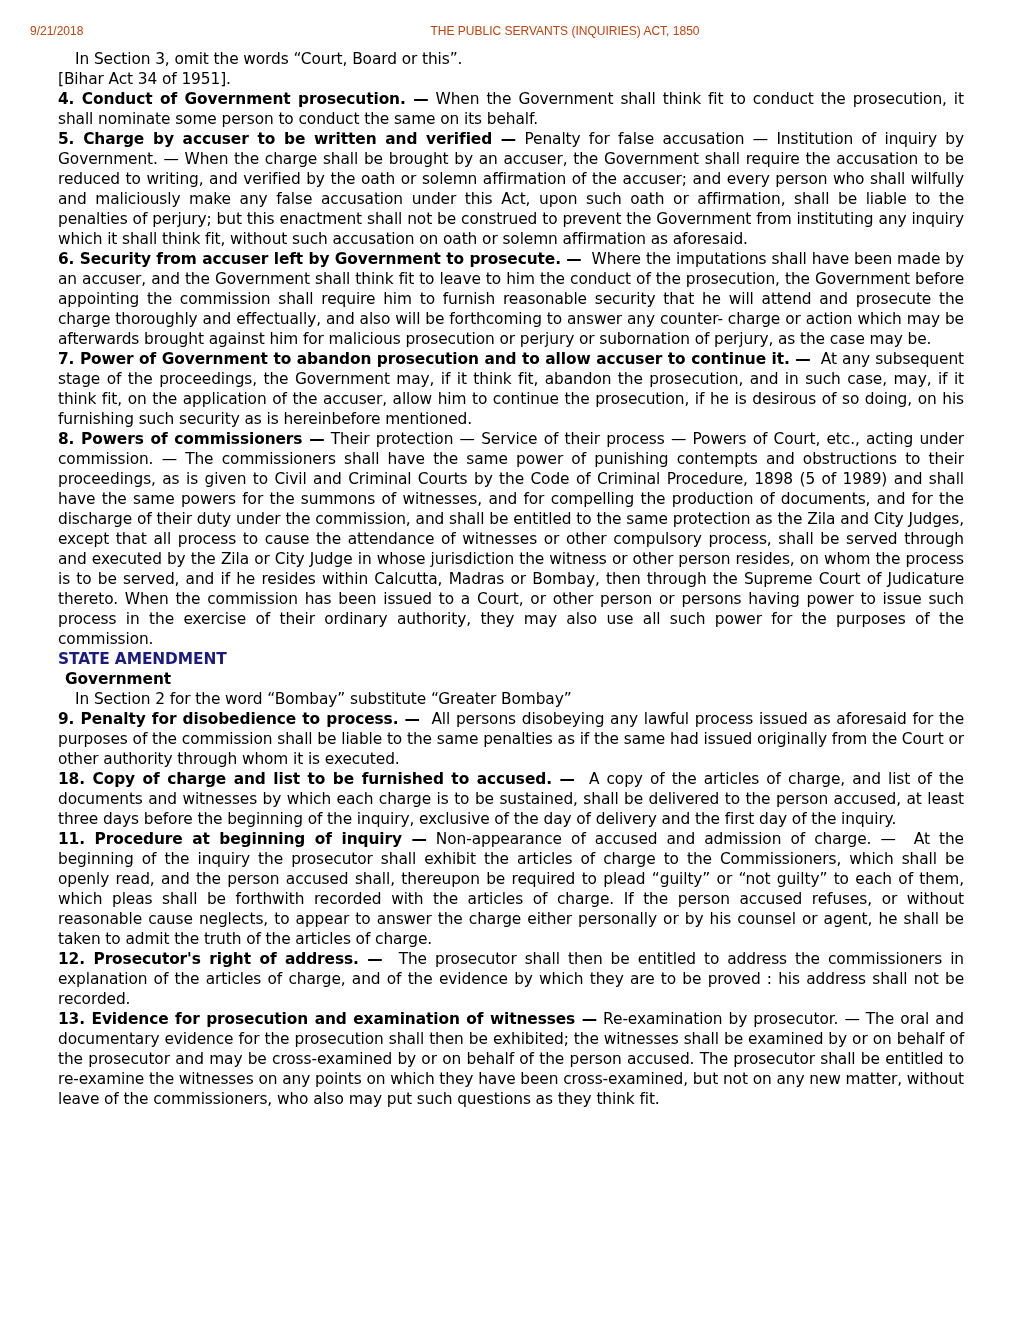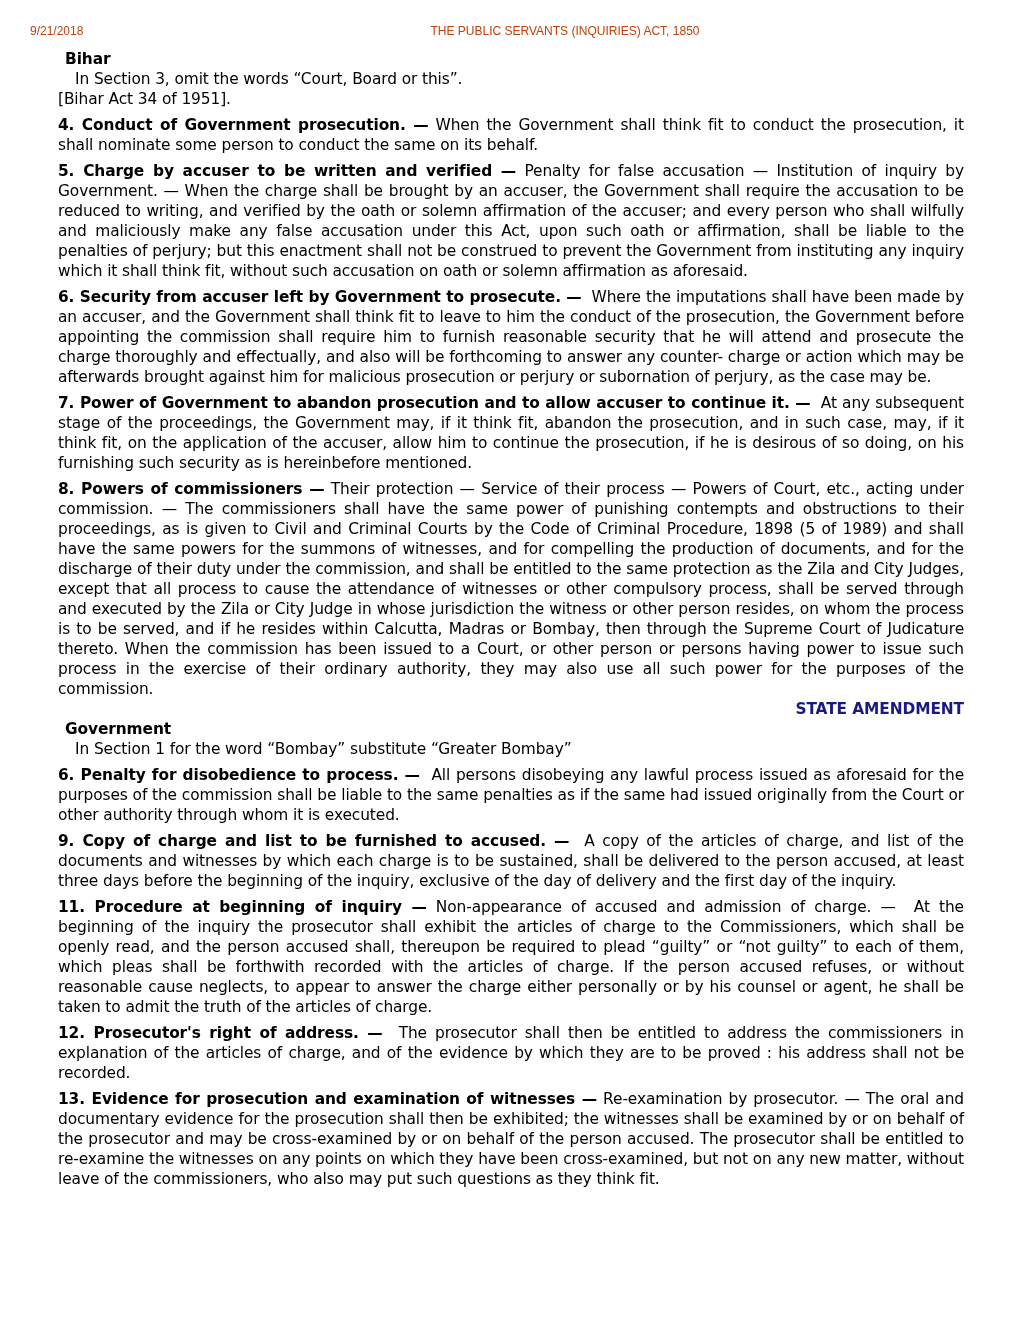--- a/index.html
+++ b/index.html
@@ -51,44 +51,42 @@
       padding-left: 7px;
     }
     .amend-text {
       padding-left: 17px;
     }
     .amend-cite {
       text-align: left;
     }
     .section {
       text-align: justify;
-      margin-top: 6px;
     }
     .section .head {
       font-weight: bold;
     }
     .state-amendment-heading {
-      text-align: right;
+      text-align: left;
       font-weight: bold;
       color: #1a1a80;
       margin-left: 0;
     }
   </style>
 </head>
 <body>
 
 <div class="page-header">
   <span class="date">9/21/2018</span>
   <span class="title">THE PUBLIC SERVANTS (INQUIRIES) ACT, 1850</span>
 </div>
 
 <div class="content">
 
   <div>
-    <div class="amend-state">Bihar</div>
     <div class="amend-text">In Section 3, omit the words “Court, Board or this”.</div>
     <div class="amend-cite">[Bihar Act 34 of 1951].</div>
   </div>
 
   <div class="section">
     <span class="head">4. Conduct of Government prosecution. —</span><span>&nbsp;When the Government shall think fit to conduct the prosecution, it shall nominate some person to conduct the same on its behalf.</span>
   </div>
   <div class="section">
     <span class="head">5. Charge by accuser to be written and verified —</span><span> Penalty for false accusation — Institution of inquiry by Government. — When the charge shall be brought by an accuser, the Government shall require the accusation to be reduced to writing, and verified by the oath or solemn affirmation of the accuser; and every person who shall wilfully and maliciously make any false accusation under this Act, upon such oath or affirmation, shall be liable to the penalties of perjury; but this enactment shall not be construed to prevent the Government from instituting any inquiry which it shall think fit, without such accusation on oath or solemn affirmation as aforesaid.</span>
   </div>
@@ -98,28 +96,28 @@
   <div class="section">
     <span class="head">7. Power of Government to abandon prosecution and to allow accuser to continue it. —</span><span>&nbsp; At any subsequent stage of the proceedings, the Government may, if it think fit, abandon the prosecution, and in such case, may, if it think fit, on the application of the accuser, allow him to continue the prosecution, if he is desirous of so doing, on his furnishing such security as is hereinbefore mentioned.</span>
   </div>
   <div class="section">
     <span class="head">8. Powers of commissioners —</span><span> Their protection — Service of their process — Powers of Court, etc., acting under commission. — The commissioners shall have the same power of punishing contempts and obstructions to their proceedings, as is given to Civil and Criminal Courts by the Code of Criminal Procedure, 1898 (5 of 1989) and shall have the same powers for the summons of witnesses, and for compelling the production of documents, and for the discharge of their duty under the commission, and shall be entitled to the same protection as the Zila and City Judges, except that all process to cause the attendance of witnesses or other compulsory process, shall be served through and executed by the Zila or City Judge in whose jurisdiction the witness or other person resides, on whom the process is to be served, and if he resides within Calcutta, Madras or Bombay, then through the Supreme Court of Judicature thereto. When the commission has been issued to a Court, or other person or persons having power to issue such process in the exercise of their ordinary authority, they may also use all such power for the purposes of the commission.</span>
   </div>
 
   <div>
     <div class="state-amendment-heading">STATE AMENDMENT</div>
     <div class="amend-state">Government</div>
-    <div class="amend-text">In Section 1 for the word “Bombay” substitute “Greater Bombay”</div>
+    <div class="amend-text">In Section 2 for the word “Bombay” substitute “Greater Bombay”</div>
   </div>
 
   <div class="section">
-    <span class="head">6. Penalty for disobedience to process. —</span><span>&nbsp; All persons disobeying any lawful process issued as aforesaid for the purposes of the commission shall be liable to the same penalties as if the same had issued originally from the Court or other authority through whom it is executed.</span>
+    <span class="head">9. Penalty for disobedience to process. —</span><span>&nbsp; All persons disobeying any lawful process issued as aforesaid for the purposes of the commission shall be liable to the same penalties as if the same had issued originally from the Court or other authority through whom it is executed.</span>
   </div>
   <div class="section">
-    <span class="head">9. Copy of charge and list to be furnished to accused. —</span><span>&nbsp; A copy of the articles of charge, and list of the documents and witnesses by which each charge is to be sustained, shall be delivered to the person accused, at least three days before the beginning of the inquiry, exclusive of the day of delivery and the first day of the inquiry.</span>
+    <span class="head">18. Copy of charge and list to be furnished to accused. —</span><span>&nbsp; A copy of the articles of charge, and list of the documents and witnesses by which each charge is to be sustained, shall be delivered to the person accused, at least three days before the beginning of the inquiry, exclusive of the day of delivery and the first day of the inquiry.</span>
   </div>
   <div class="section">
     <span class="head">11. Procedure at beginning of inquiry —</span><span> Non-appearance of accused and admission of charge. —&nbsp; At the beginning of the inquiry the prosecutor shall exhibit the articles of charge to the Commissioners, which shall be openly read, and the person accused shall, thereupon be required to plead “guilty” or “not guilty” to each of them, which pleas shall be forthwith recorded with the articles of charge. If the person accused refuses, or without reasonable cause neglects, to appear to answer the charge either personally or by his counsel or agent, he shall be taken to admit the truth of the articles of charge.</span>
   </div>
   <div class="section">
     <span class="head">12. Prosecutor's right of address. —</span><span>&nbsp; The prosecutor shall then be entitled to address the commissioners in explanation of the articles of charge, and of the evidence by which they are to be proved : his address shall not be recorded.</span>
   </div>
   <div class="section">
     <span class="head">13. Evidence for prosecution and examination of witnesses —</span><span> Re-examination by prosecutor. — The oral and documentary evidence for the prosecution shall then be exhibited; the witnesses shall be examined by or on behalf of the prosecutor and may be cross-examined by or on behalf of the person accused. The prosecutor shall be entitled to re-examine the witnesses on any points on which they have been cross-examined, but not on any new matter, without leave of the commissioners, who also may put such questions as they think fit.</span>
   </div>

